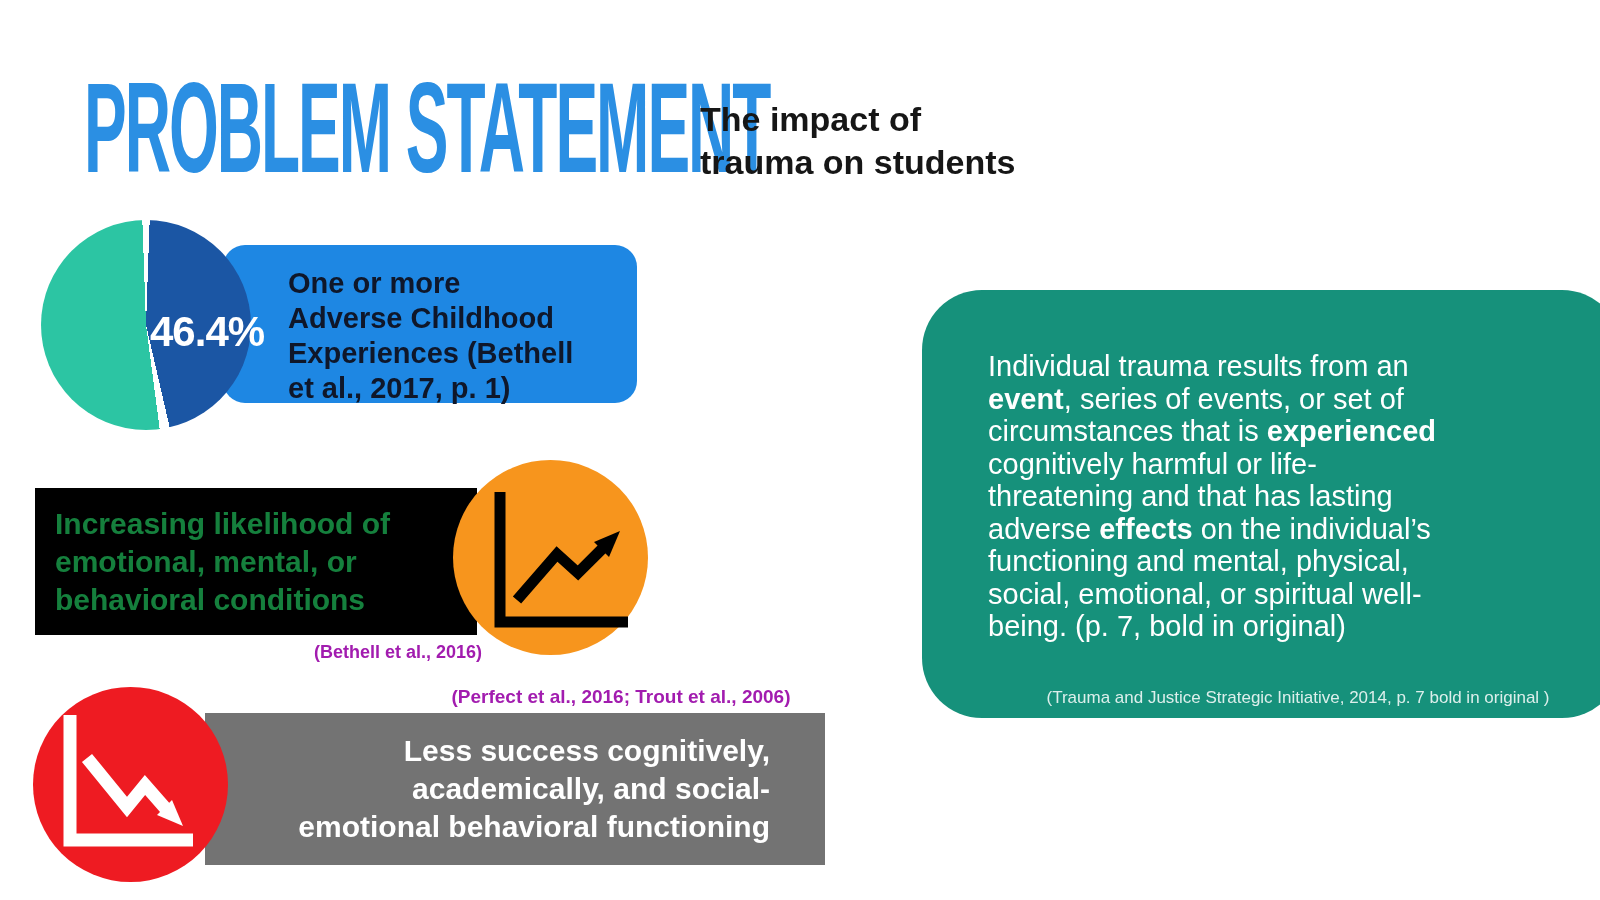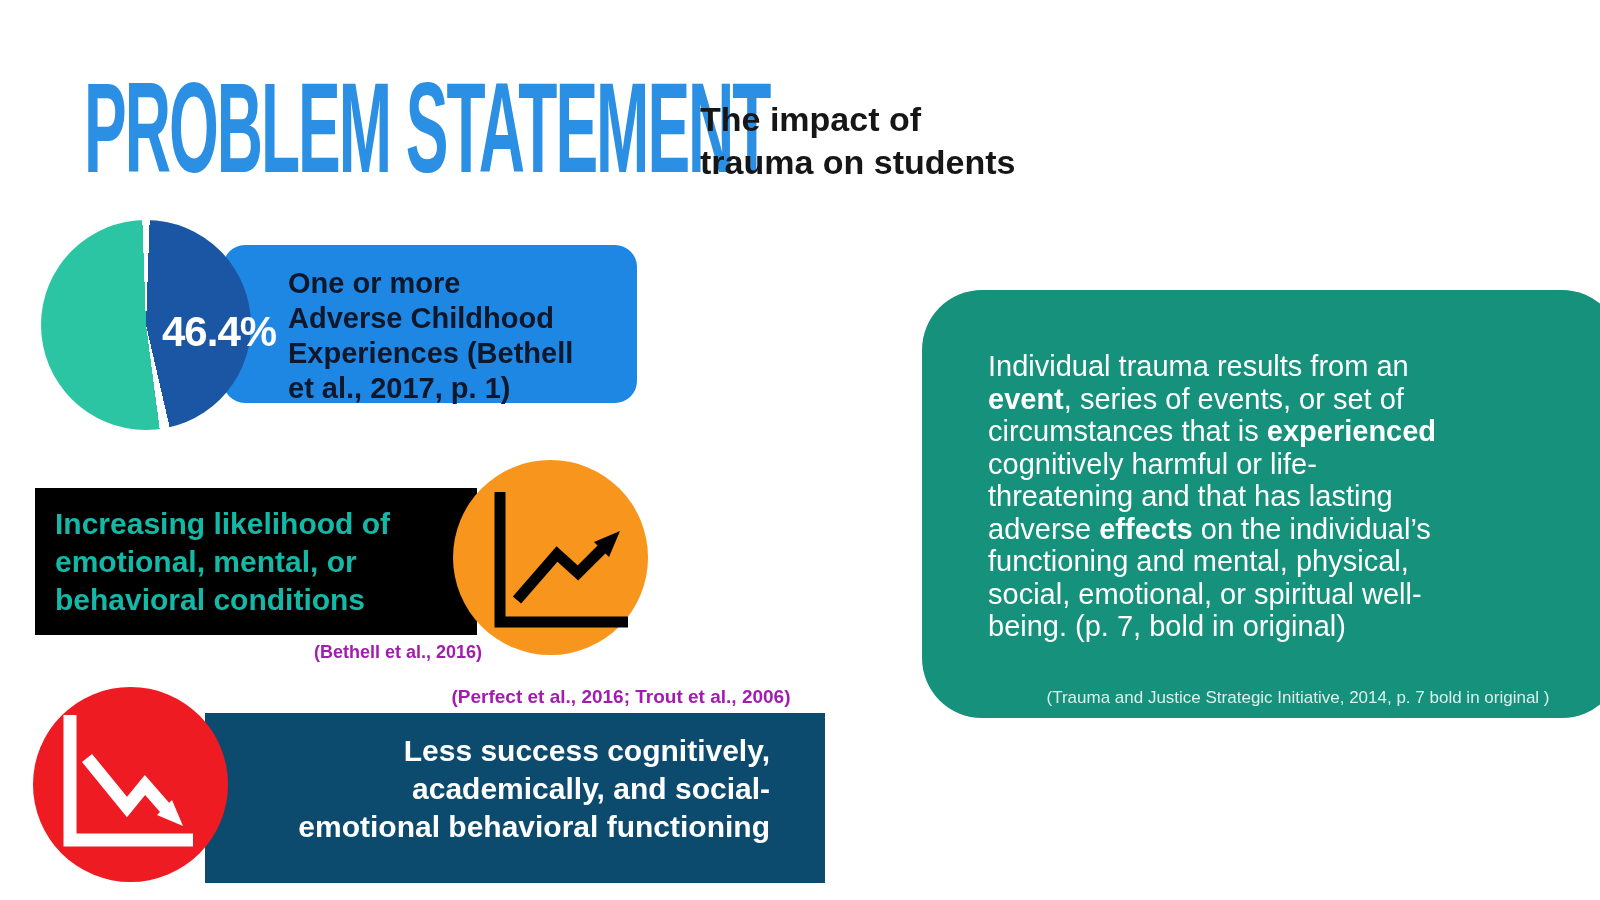--- a/index.html
+++ b/index.html
@@ -15,41 +15,41 @@
 
   
   .pie{position:absolute;left:41px;top:220px;width:210px;height:210px;border-radius:50%;
        background:conic-gradient(#ffffff 0deg 2deg,
                                  #1B56A4 2deg 167deg,
                                  #ffffff 167deg 172.5deg,
                                  #2CC5A3 172.5deg 358deg,
                                  #ffffff 358deg 360deg);
        z-index:3;}
   .pie-label{position:absolute;left:150px;top:308px;width:110px;font-size:42px;font-weight:700;
-             color:#ffffff;z-index:4;text-align:center;letter-spacing:-1px;margin-left:12px;}
+             color:#ffffff;z-index:4;text-align:center;letter-spacing:-1px;}
 
   
   .ace-box{position:absolute;left:223px;top:245px;width:414px;height:158px;background:#1E87E3;
            border-radius:22px;z-index:1;}
   .ace-text{padding:21px 0 0 65px;font-size:29px;font-weight:700;line-height:35px;color:#0f172a;}
 
   
   .likelihood-box{position:absolute;left:35px;top:488px;width:442px;height:147px;background:#000000;z-index:1;}
-  .likelihood-text{padding:17px 0 0 20px;font-size:30px;font-weight:700;line-height:38px;color:#14b8a6;}
+  .likelihood-text{padding:17px 0 0 20px;font-size:30px;font-weight:700;line-height:38px;color:#15803d;}
   .orange-circle{position:absolute;left:453px;top:460px;width:195px;height:195px;border-radius:50%;
                  background:#F7951D;z-index:3;}
   .orange-circle svg{position:absolute;left:0;top:0;}
 
   
   .cite{position:absolute;font-weight:600;color:#a21caf;}
   .cite-bethell{left:288px;top:642px;width:220px;text-align:center;font-size:18px;}
   .cite-perfect{left:451px;top:686px;width:340px;text-align:center;font-size:19px;}
 
   
-  .success-box{position:absolute;left:205px;top:713px;width:620px;height:170px;background:#0c4a6e;z-index:1;}
+  .success-box{position:absolute;left:205px;top:713px;width:620px;height:152px;background:#737373;z-index:1;}
   .success-text{padding:19px 55px 0 0;font-size:30px;font-weight:700;line-height:38px;
                 color:#ffffff;text-align:right;}
   .red-circle{position:absolute;left:33px;top:687px;width:195px;height:195px;border-radius:50%;
               background:#EE1B22;z-index:3;}
   .red-circle svg{position:absolute;left:0;top:0;}
 
   
   .quote-box{position:absolute;left:922px;top:290px;width:700px;height:428px;background:#16917B;
              border-radius:60px;z-index:1;}
   .quote-text{position:absolute;left:988px;top:350px;font-size:29px;font-weight:400;

